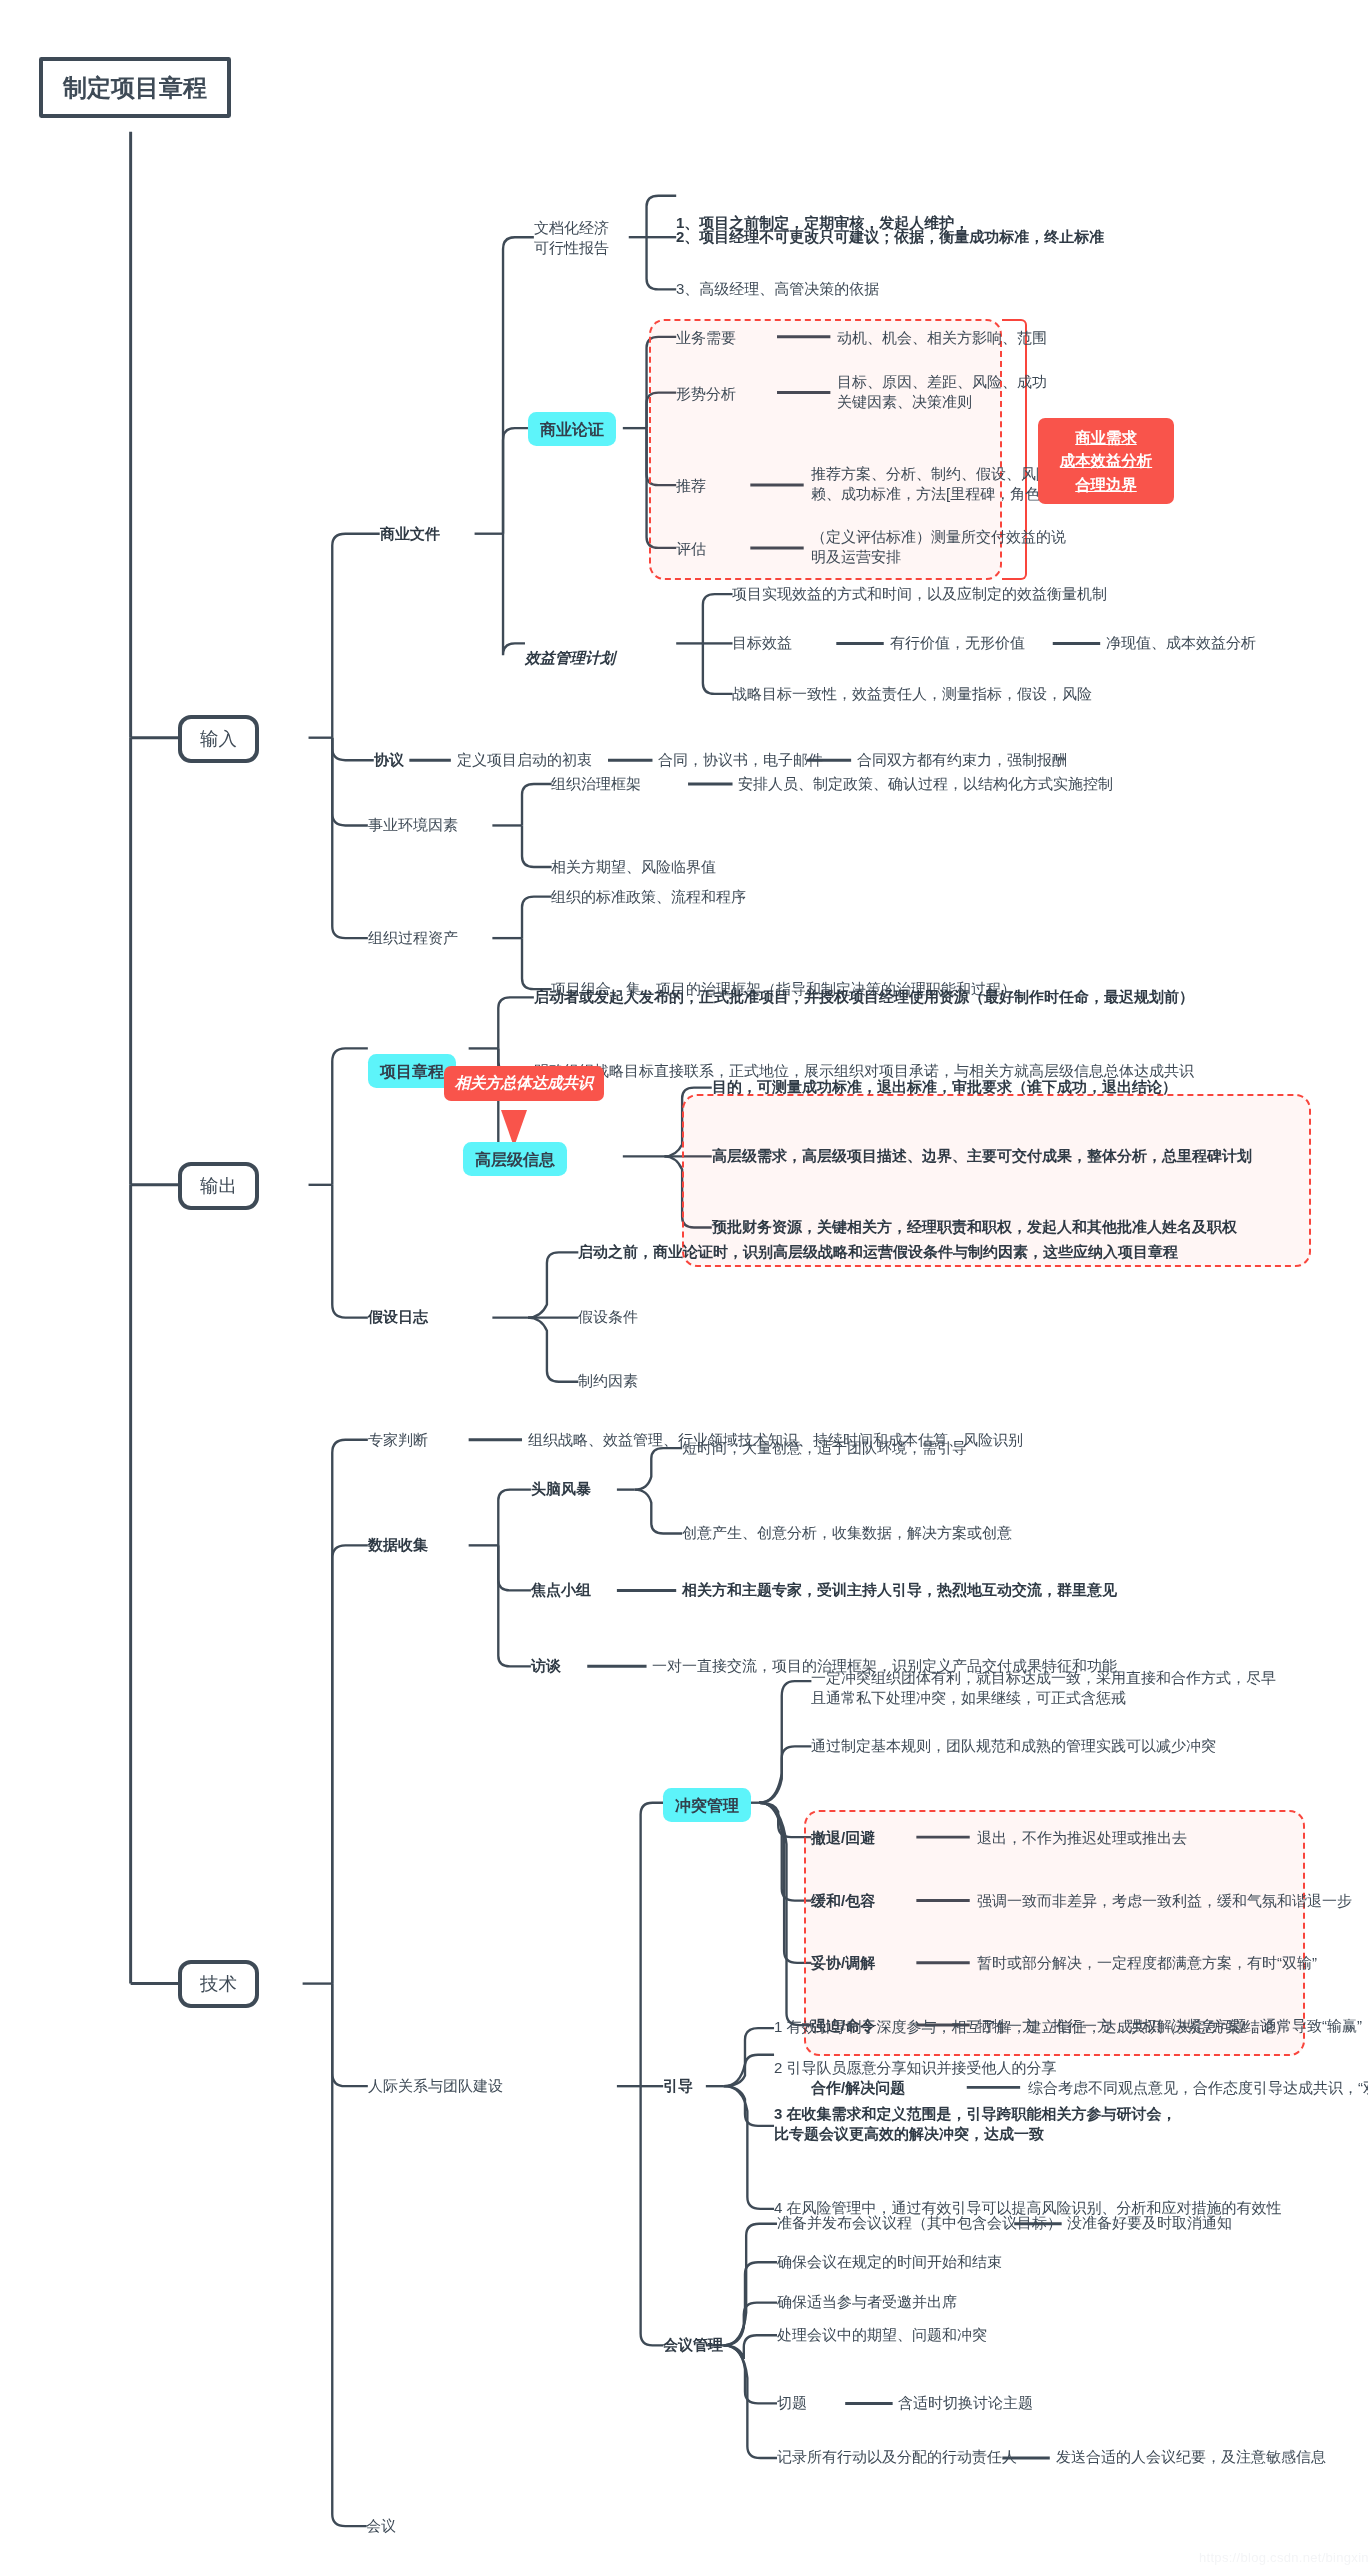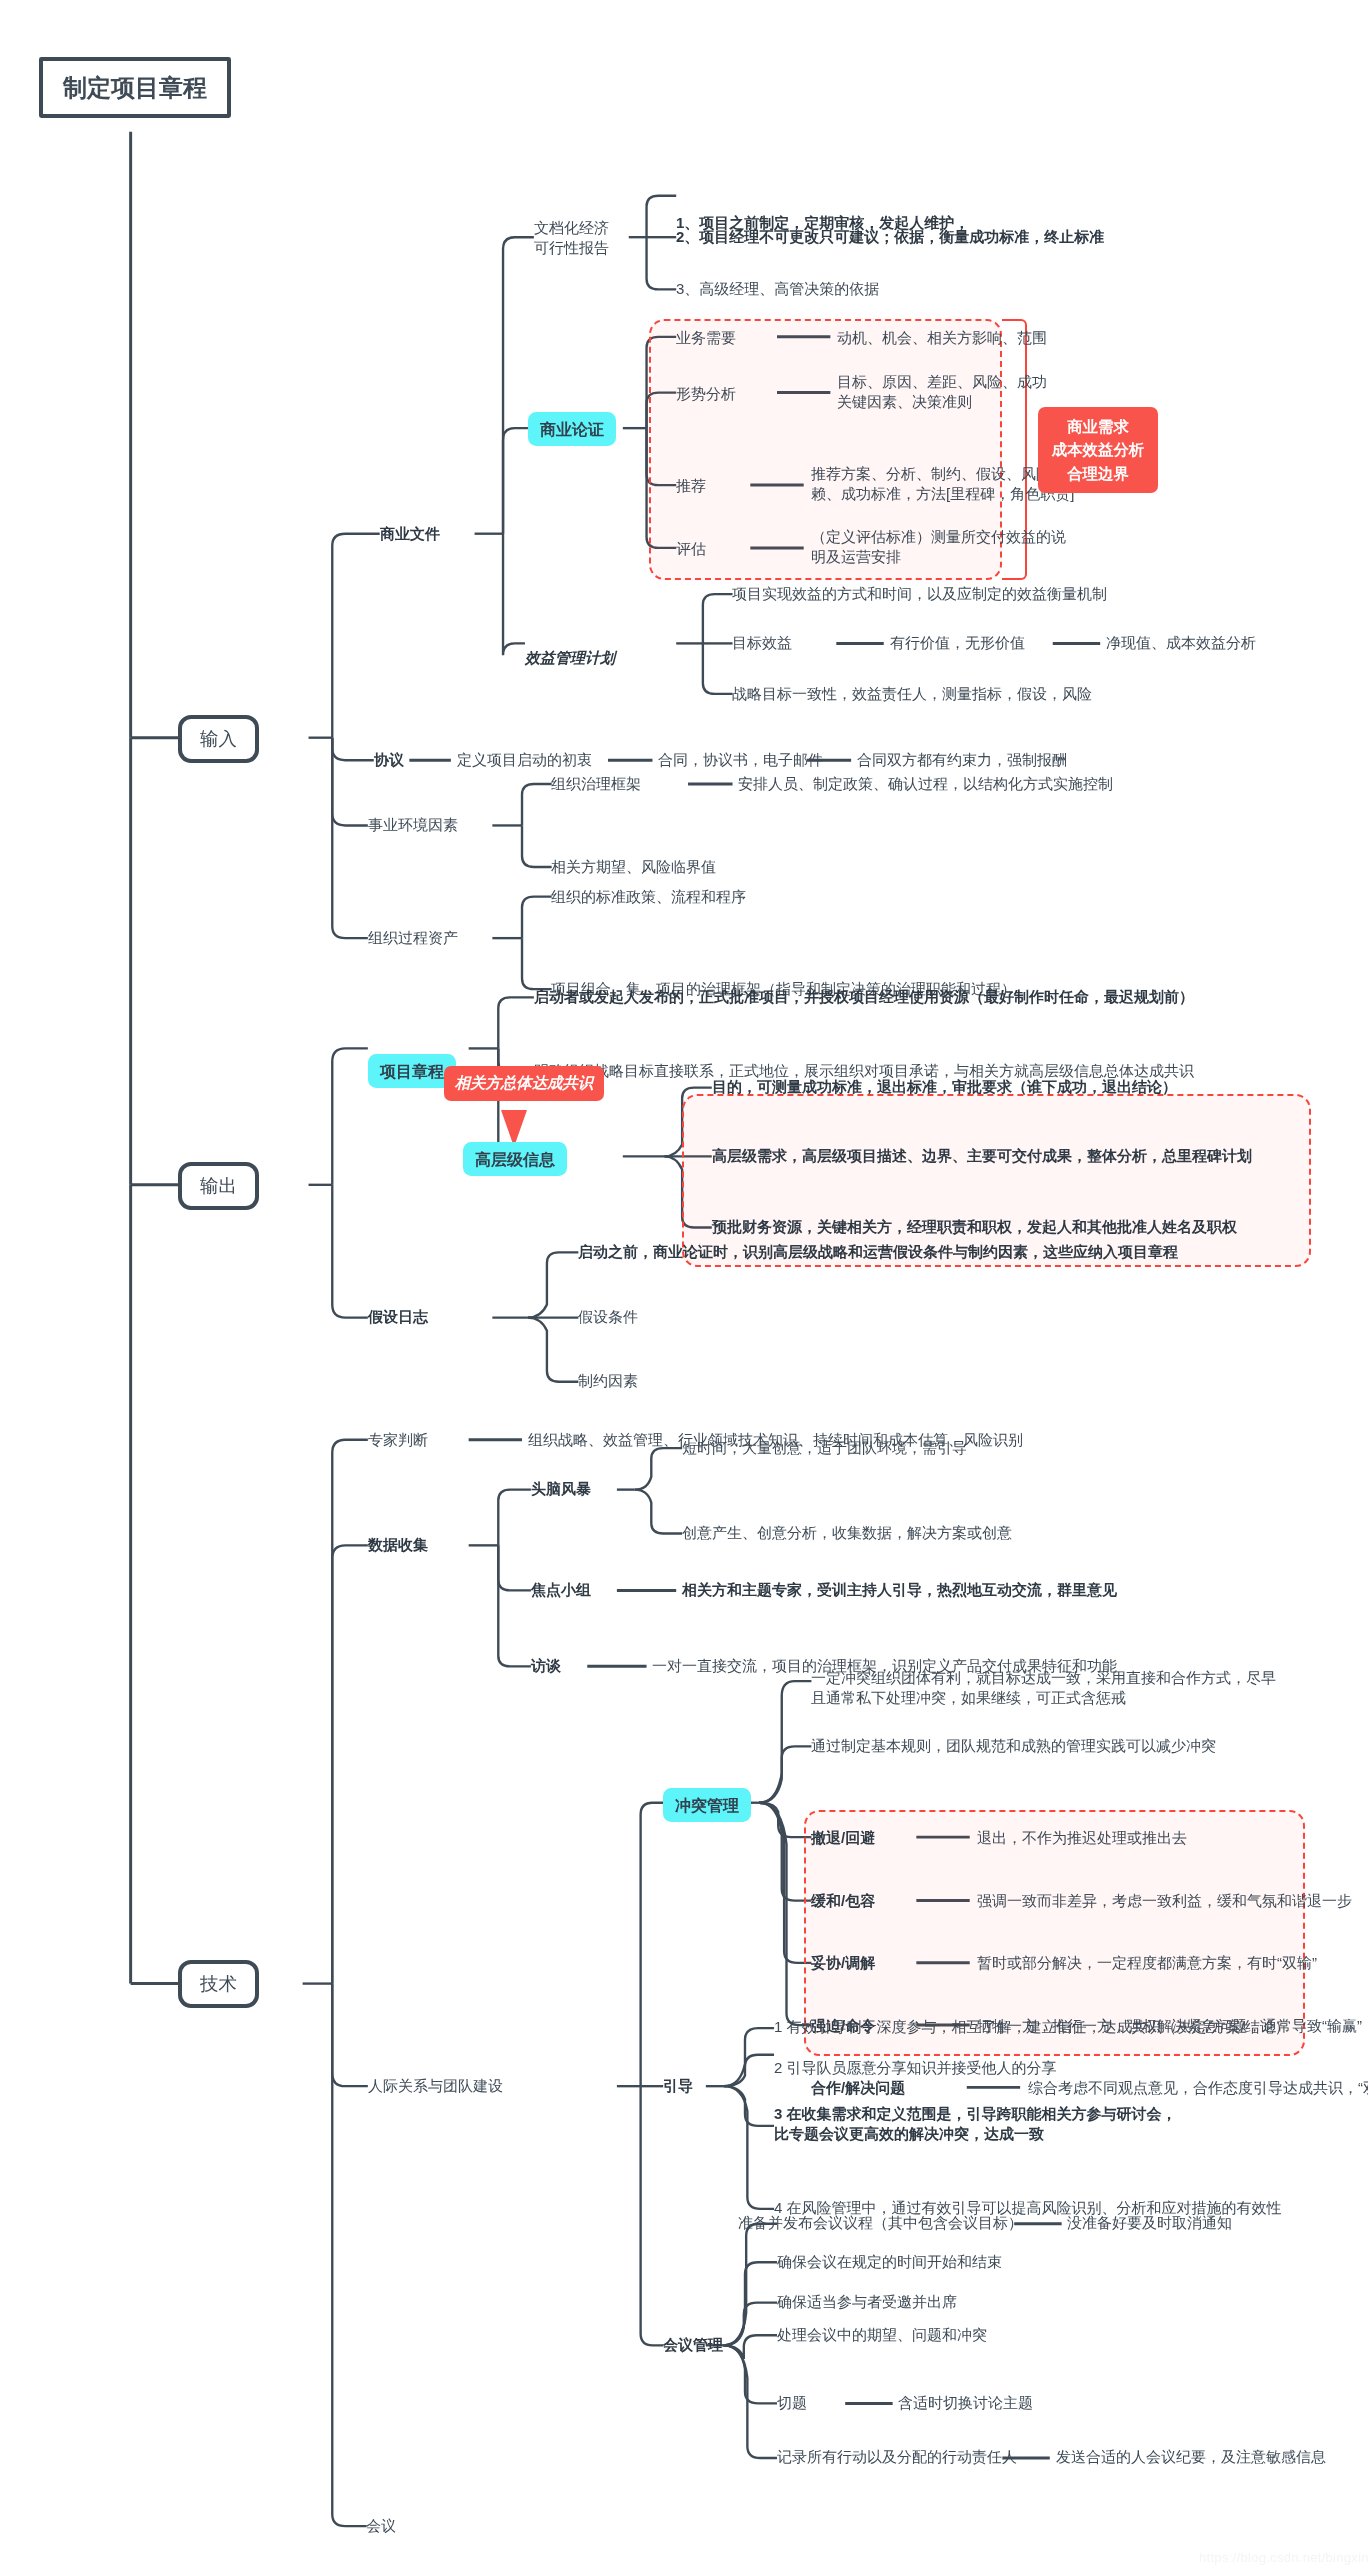--- a/index.html
+++ b/index.html
@@ -236,21 +236,21 @@
 关键因素、决策准则</div>
 
   <div class="node t" style="left:676px; top:476px;">推荐</div>
   <div class="node t" style="left:811px; top:464px;">推荐方案、分析、制约、假设、风险、依
 赖、成功标准，方法[里程碑，角色职责]</div>
 
   <div class="node t" style="left:676px; top:539px;">评估</div>
   <div class="node t" style="left:811px; top:527px;">（定义评估标准）测量所交付效益的说
 明及运营安排</div>
 
-  <div class="node redblock" style="left:1038px; top:407px; width:120px;">商业需求
+  <div class="node redblock" style="left:1038px; top:418px; width:136px;text-decoration:underline;">商业需求
 成本效益分析
 合理边界</div>
 
   <div class="node tb" style="left:525px; top:648px;font-style:italic;">效益管理计划</div>
   <div class="node t" style="left:732px; top:584px;">项目实现效益的方式和时间，以及应制定的效益衡量机制</div>
   <div class="node t" style="left:732px; top:633px;">目标效益</div>
   <div class="node t" style="left:890px; top:633px;">有行价值，无形价值</div>
   <div class="node t" style="left:1106px; top:633px;">净现值、成本效益分析</div>
   <div class="node t" style="left:732px; top:684px;">战略目标一致性，效益责任人，测量指标，假设，风险</div>
 
@@ -328,21 +328,21 @@
   <div class="node t" style="left:1028px; top:2078px;">综合考虑不同观点意见，合作态度引导达成共识，“双赢”</div>
 
   <div class="node tb" style="left:663px; top:2076px;">引导</div>
   <div class="node t" style="left:774px; top:2017px;">1 有效引导利于深度参与，相互了解，建立信任，达成共识（决定/方案/结论）</div>
   <div class="node t" style="left:774px; top:2058px;">2 引导队员愿意分享知识并接受他人的分享</div>
   <div class="node tb" style="left:774px; top:2104px;">3 在收集需求和定义范围是，引导跨职能相关方参与研讨会，
 比专题会议更高效的解决冲突，达成一致</div>
   <div class="node t" style="left:774px; top:2198px;">4 在风险管理中，通过有效引导可以提高风险识别、分析和应对措施的有效性</div>
 
   <div class="node tb" style="left:663px; top:2335px;">会议管理</div>
-  <div class="node t" style="left:738px; top:2213px;">准备并发布会议议程（其中包含会议目标）</div>
+  <div class="node t" style="left:777px; top:2213px;">准备并发布会议议程（其中包含会议目标）</div>
   <div class="node t" style="left:1067px; top:2213px;">没准备好要及时取消通知</div>
   <div class="node t" style="left:777px; top:2252px;">确保会议在规定的时间开始和结束</div>
   <div class="node t" style="left:777px; top:2292px;">确保适当参与者受邀并出席</div>
   <div class="node t" style="left:777px; top:2393px;">切题</div>
   <div class="node t" style="left:898px; top:2393px;">含适时切换讨论主题</div>
   <div class="node t" style="left:777px; top:2325px;">处理会议中的期望、问题和冲突</div>
   <div class="node t" style="left:777px; top:2447px;">记录所有行动以及分配的行动责任人</div>
   <div class="node t" style="left:1056px; top:2447px;">发送合适的人会议纪要，及注意敏感信息</div>
 
   <div class="node t" style="left:366px; top:2516px;">会议</div>

